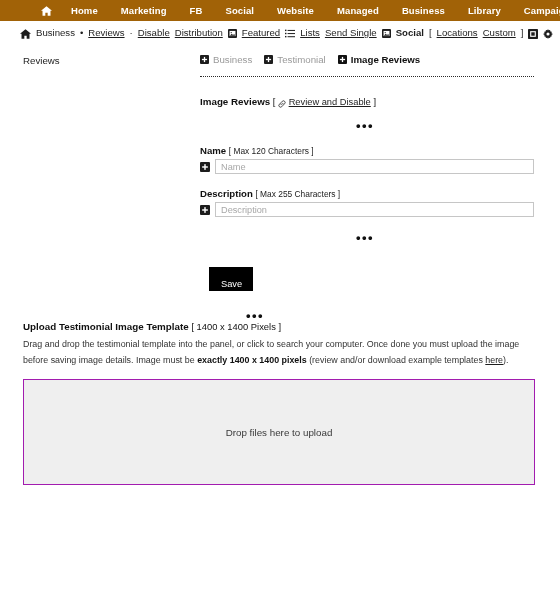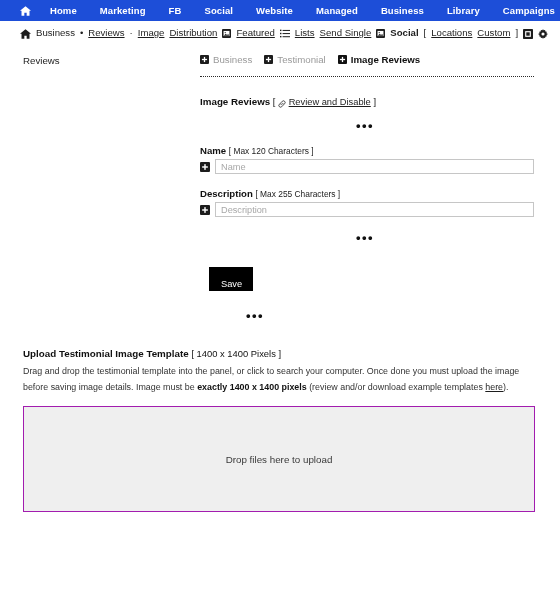--- a/index.html
+++ b/index.html
@@ -10,26 +10,26 @@
     width: 560px;
     height: 594px;
     background: #ffffff;
     font-family: "Liberation Sans", sans-serif;
     color: #1a1a1a;
     overflow: hidden;
   }
 
   
   .topnav {
-    background: #1d4ed8;
+    background: #a16207;
     height: 21px;
     display: flex;
     align-items: center;
     justify-content: flex-start;
-    padding-left: 20px;
+    padding-left: 41px;
     box-sizing: border-box;
   }
   .topnav-item {
     color: #ffffff;
     font-size: 9.5px;
     font-weight: bold;
     margin-right: 23px;
     white-space: nowrap;
     letter-spacing: 0.1px;
   }
@@ -205,21 +205,21 @@
     border: none;
     font-family: "Liberation Sans", sans-serif;
     font-size: 9.3px;
     cursor: pointer;
     padding: 12px;
   }
 
   
   .upload-sec {
     margin-left: 23px;
-    margin-top: 27px;
+    margin-top: 0;
     width: 512px;
   }
   .upload-title {
     font-size: 9.8px;
     font-weight: bold;
     color: #111;
   }
   .upload-title .meta {
     font-weight: normal;
     font-size: 9.4px;
@@ -290,21 +290,21 @@
 <div class="crumbbar">
   <span class="crumb-icon">
     <svg width="11" height="10" viewBox="0 0 16 14" class="ic" aria-hidden="true">
       <path d="M8 0L0 6.6h2.2V14h4.1V9.4h3.4V14h4.1V6.6H16z" fill="#1d1d1d"></path>
     </svg>
   </span>
   <span class="crumb">Business</span>
   <span class="crumb-sep">•</span>
   <span class="crumb crumb-link">Reviews</span>
   <span class="crumb-sep">·</span>
-  <span class="crumb crumb-link">Image</span>
+  <span class="crumb crumb-link">Disable</span>
   <span class="crumb crumb-link">Distribution</span>
   <span class="crumb-icon">
     <svg width="9" height="9" viewBox="0 0 14 14" class="ic" aria-hidden="true">
       <rect x="0" y="0" width="14" height="14" rx="1.5" fill="#1d1d1d"></rect>
       <rect x="2.4" y="3" width="9.2" height="8" fill="#ffffff"></rect>
       <circle cx="5" cy="5.6" r="1" fill="#1d1d1d"></circle>
       <path d="M2.8 10.6l3-3.3 2 2.2 1.8-1.6 1.6 2.7z" fill="#1d1d1d"></path>
     </svg>
   </span>
   <span class="crumb crumb-link">Featured</span>

